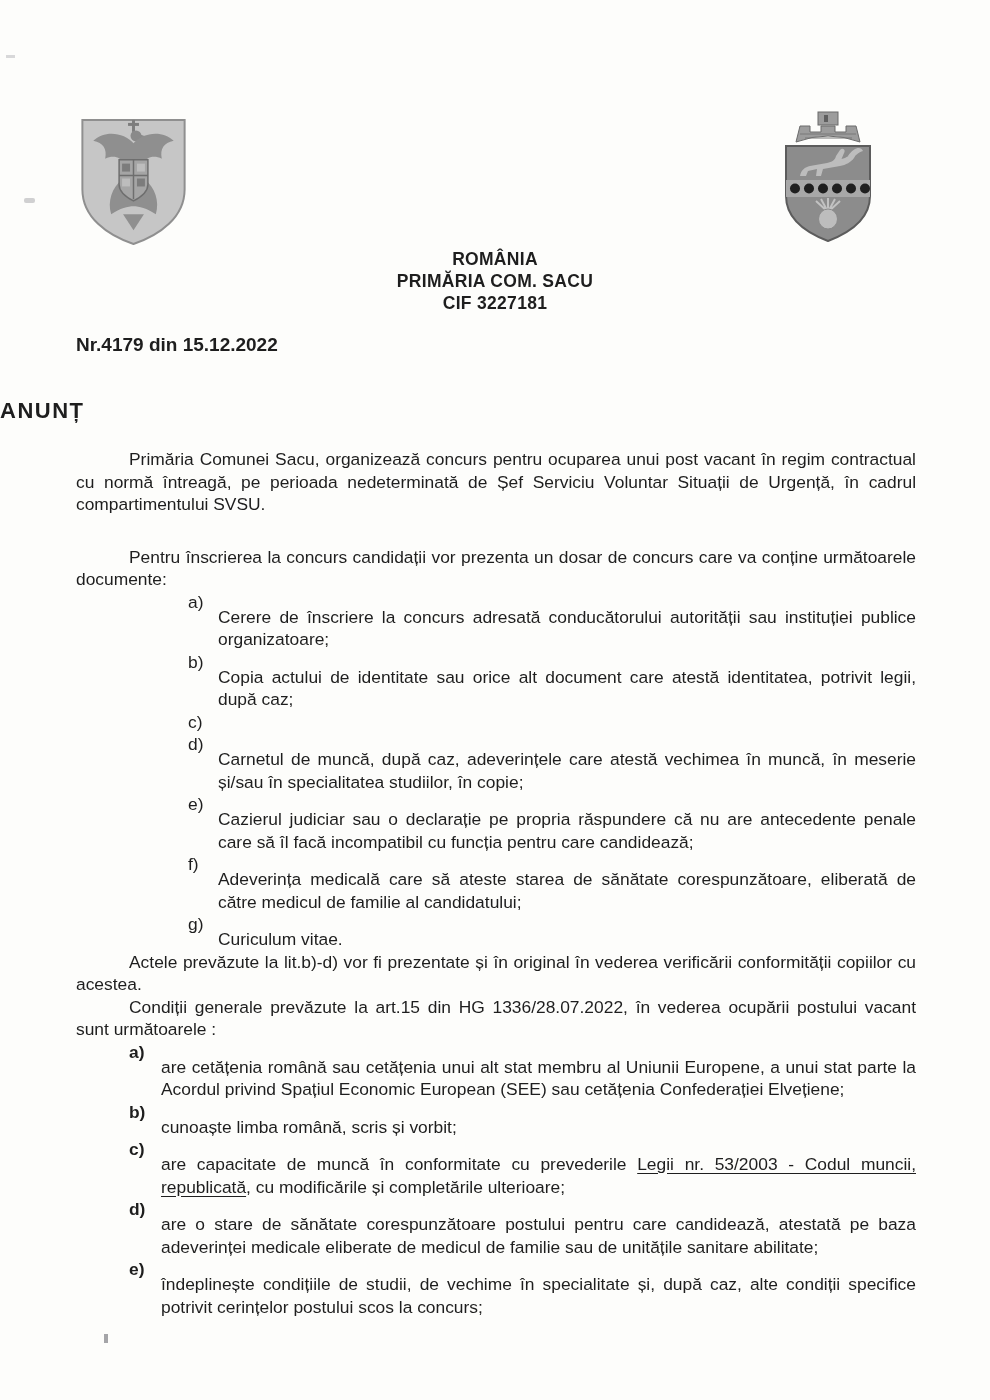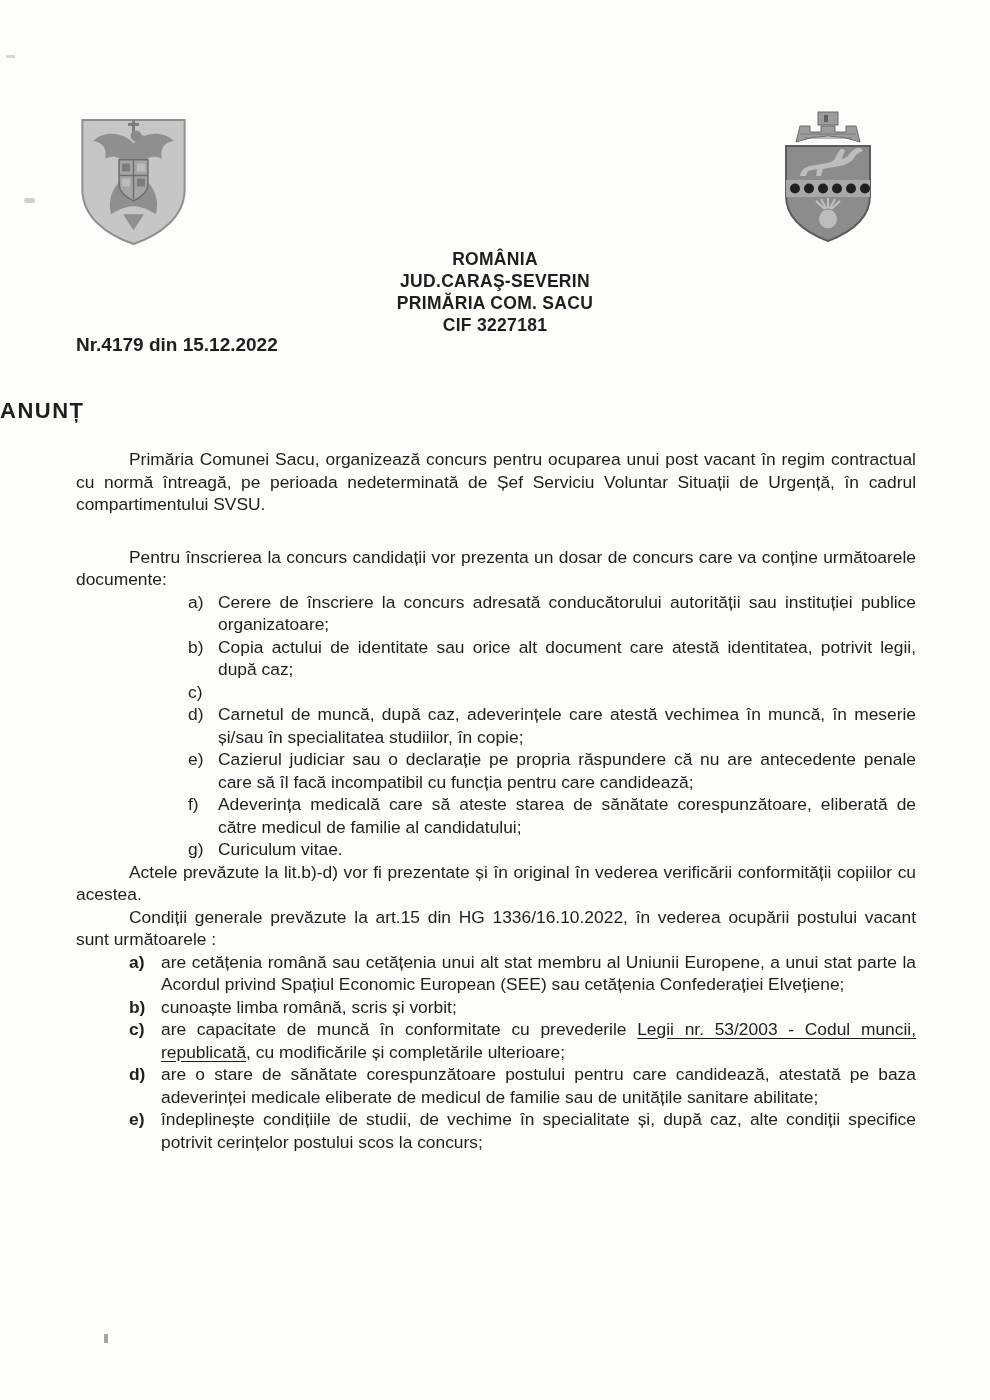--- a/index.html
+++ b/index.html
@@ -36,21 +36,21 @@
   .para { margin:0; text-indent:53px; }
   .mb30 { margin-bottom:30px; }
   .mb17 { }
 
   .list-docs { margin:0; }
   .list-docs .list-item { display:flex; padding-left:112px; }
   .list-docs .letter { flex:0 0 30px; }
   .list-cond { margin:0; }
   .list-cond .list-item { display:flex; padding-left:53px; }
   .list-cond .letter { flex:0 0 32px; font-weight:bold; }
-  .item-text { flex:1; text-align:justify; }
+  .item-text { flex:1; text-align:justify;margin-top:15px; }
   .underlined { text-decoration:underline; text-underline-offset:3px; }
 
   .scan-artifact { position:absolute; background:#6a6a72; opacity:.55; }
   .art1 { left:6px;  top:55px;   width:9px; height:3px; opacity:.25; }
   .art2 { left:24px; top:198px;  width:11px; height:5px; opacity:.3; border-radius:2px; }
   .art3 { left:104px; top:1334px; width:4px; height:9px; opacity:.6; }
 </style>
 </head>
 <body>
 
@@ -99,21 +99,20 @@
       <circle cx="93" cy="78.5" r="5" fill="#1f1f1f"></circle>
       <g stroke="#c2c2c2" stroke-width="2" fill="none">
         <path d="M56,102 L44,91 M56,102 L49,89 M56,102 L56,88 M56,102 L63,89 M56,102 L68,91"></path>
       </g>
       <ellipse cx="56" cy="109" rx="9.5" ry="10" fill="#bdbdbd" stroke="#8a8a8a"></ellipse>
     </g>
   </svg>
 
   <div class="header-center">
     <div>ROMÂNIA</div>
-    <div>JUD.CARAŞ-SEVERIN</div>
     <div>PRIMĂRIA COM. SACU</div>
     <div>CIF 3227181</div>
   </div>
 
   <div class="reg-number">Nr.4179 din 15.12.2022</div>
 
   <div class="doc-title">ANUNȚ</div>
 
   <div class="body-text">
 
@@ -146,21 +145,21 @@
         <div class="item-text">Adeverința medicală care să ateste starea de sănătate corespunzătoare, eliberată de către medicul de familie al candidatului;</div>
       </div>
       <div class="list-item">
         <span class="letter">g)</span>
         <div class="item-text">Curiculum vitae.</div>
       </div>
     </div>
 
     <p class="para mb17">Actele prevăzute la lit.b)-d) vor fi prezentate și în original în vederea verificării conformității copiilor cu acestea.</p>
 
-    <p class="para">Condiții generale prevăzute la art.15 din HG 1336/16.10.2022, în vederea ocupării postului vacant sunt următoarele :</p>
+    <p class="para">Condiții generale prevăzute la art.15 din HG 1336/28.07.2022, în vederea ocupării postului vacant sunt următoarele :</p>
 
     <div class="list-cond">
       <div class="list-item">
         <span class="letter">a)</span>
         <div class="item-text">are cetățenia română sau cetățenia unui alt stat membru al Uniunii Europene, a unui stat parte la Acordul privind Spațiul Economic European (SEE) sau cetățenia Confederației Elvețiene;</div>
       </div>
       <div class="list-item">
         <span class="letter">b)</span>
         <div class="item-text">cunoaște limba română, scris și vorbit;</div>
       </div>

